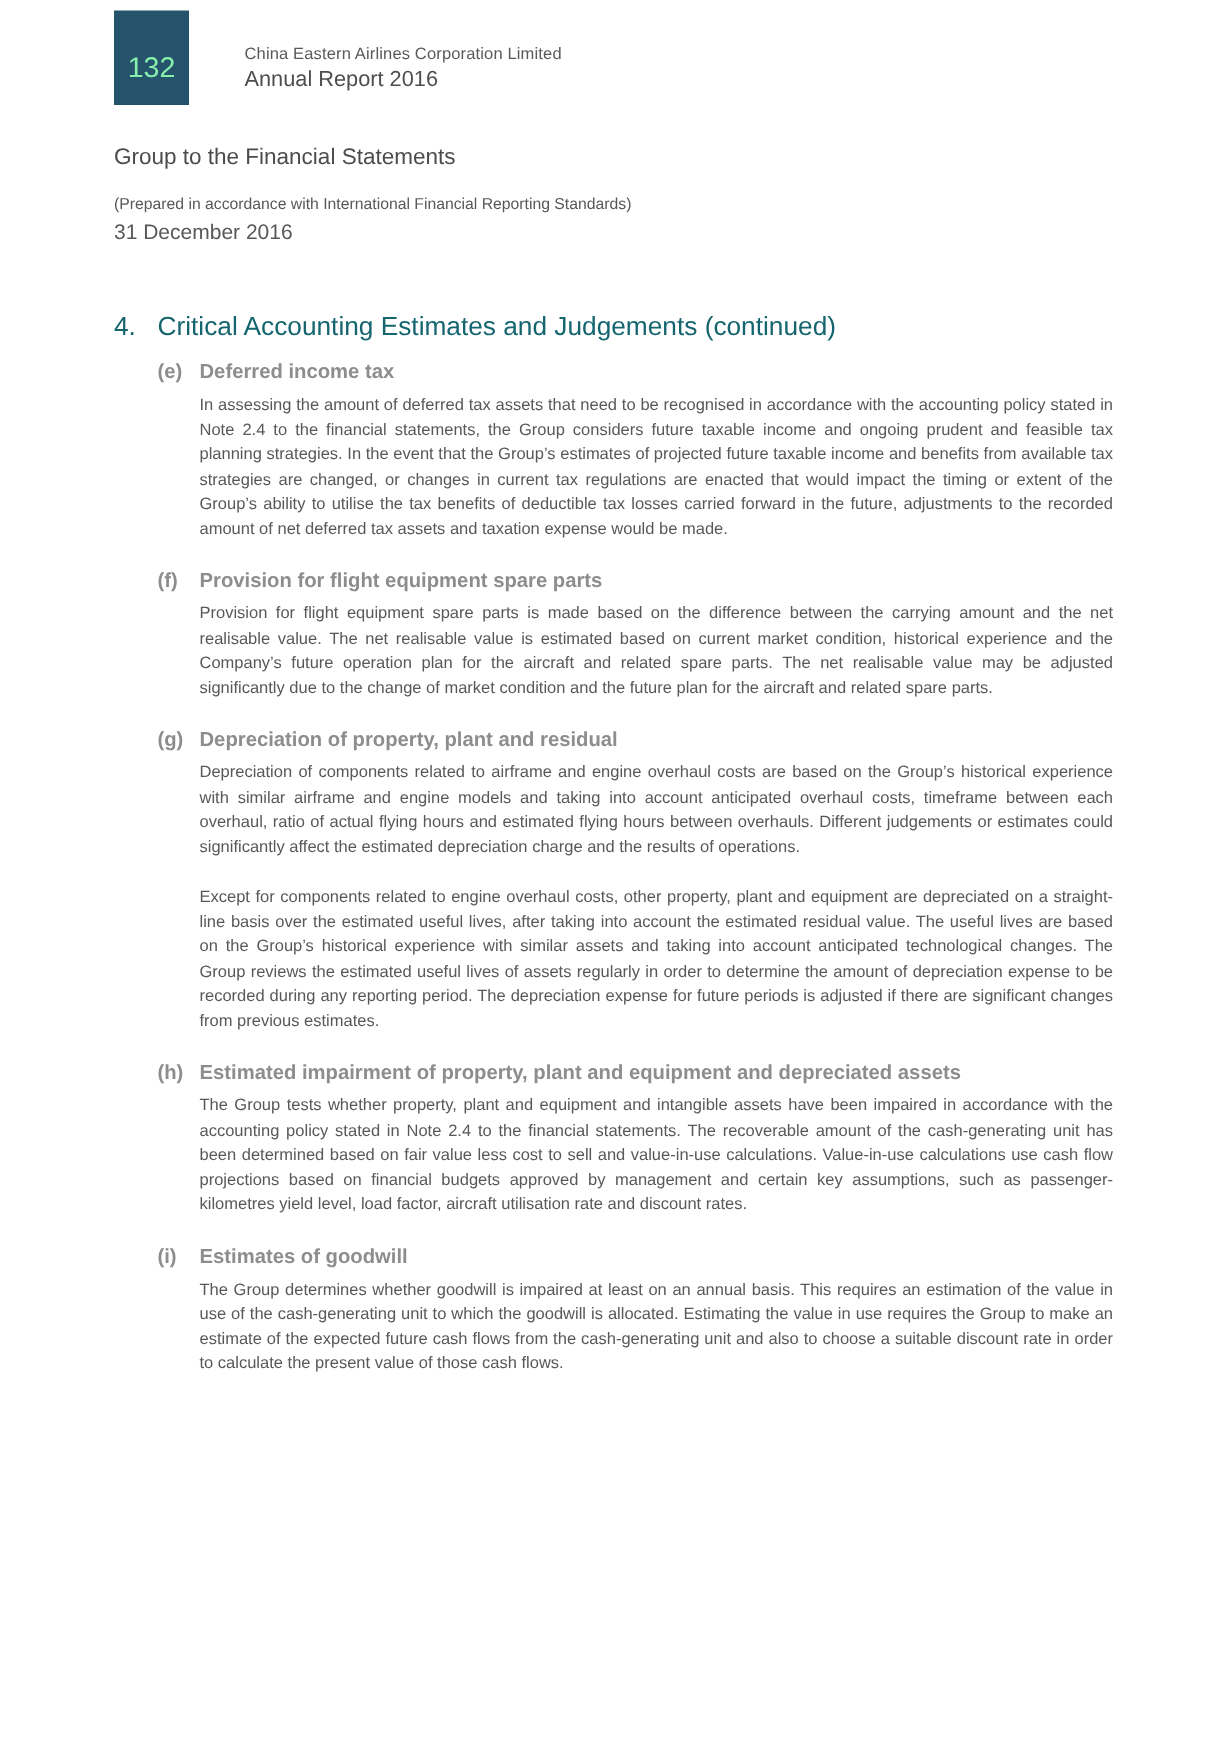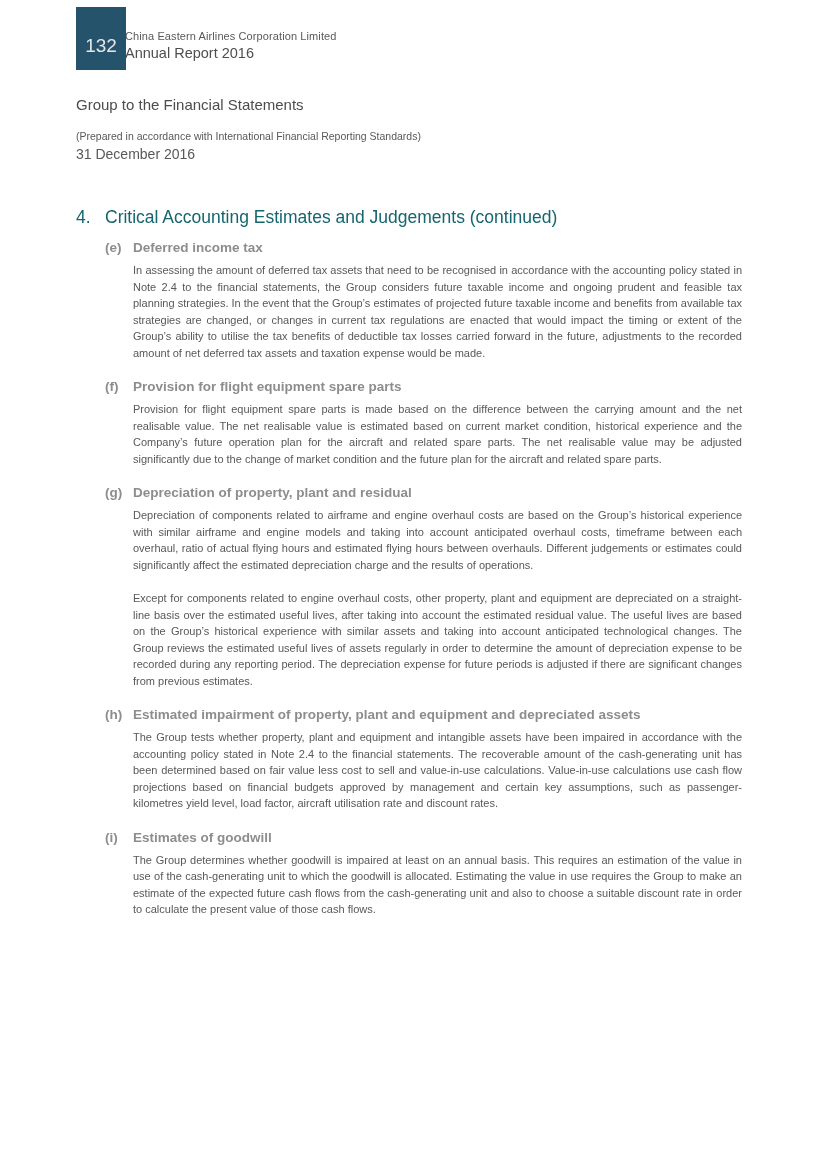--- a/index.html
+++ b/index.html
@@ -22,29 +22,29 @@
     padding-top: 7px;
     height: 70px;
   }
   .badge {
     position: absolute;
     left: 0;
     top: 7px;
     width: 50px;
     height: 63px;
     background: var(--badge-bg, #26536c);
-    color: #e5e5e5;
+    color: #86efac;
     font-size: 19px;
     display: flex;
     align-items: center;
     justify-content: center;
     padding-top: 14px;
   }
   .header-text {
-    margin-left: 49px;
+    margin-left: 87px;
     padding-top: 23px;
     color: var(--header-text, #58595b);
   }
   .company { font-size: 11px; letter-spacing: 0.1px; }
   .report-title { font-size: 14.5px; margin-top: 3px; color: #4d4e50; }
 
   
   .doc-title {
     margin-top: 26px;
     font-size: 15px;

